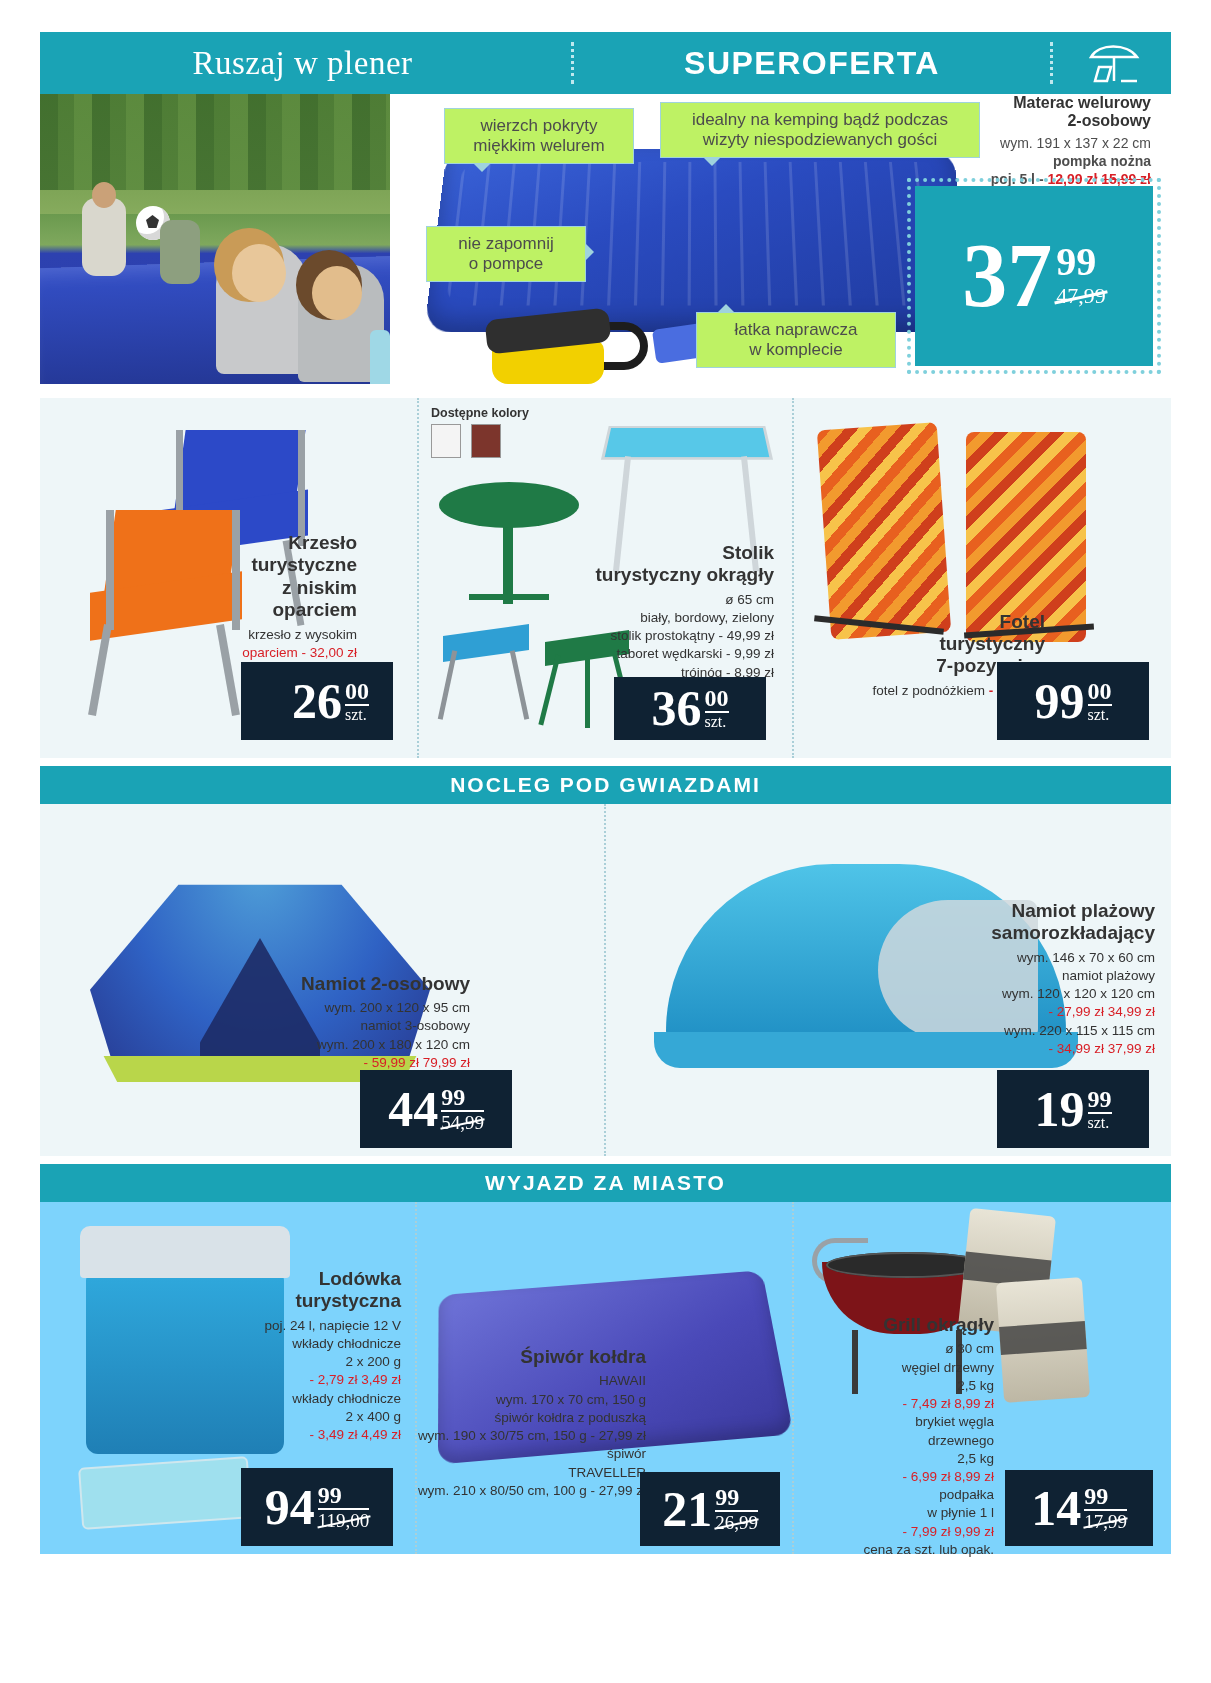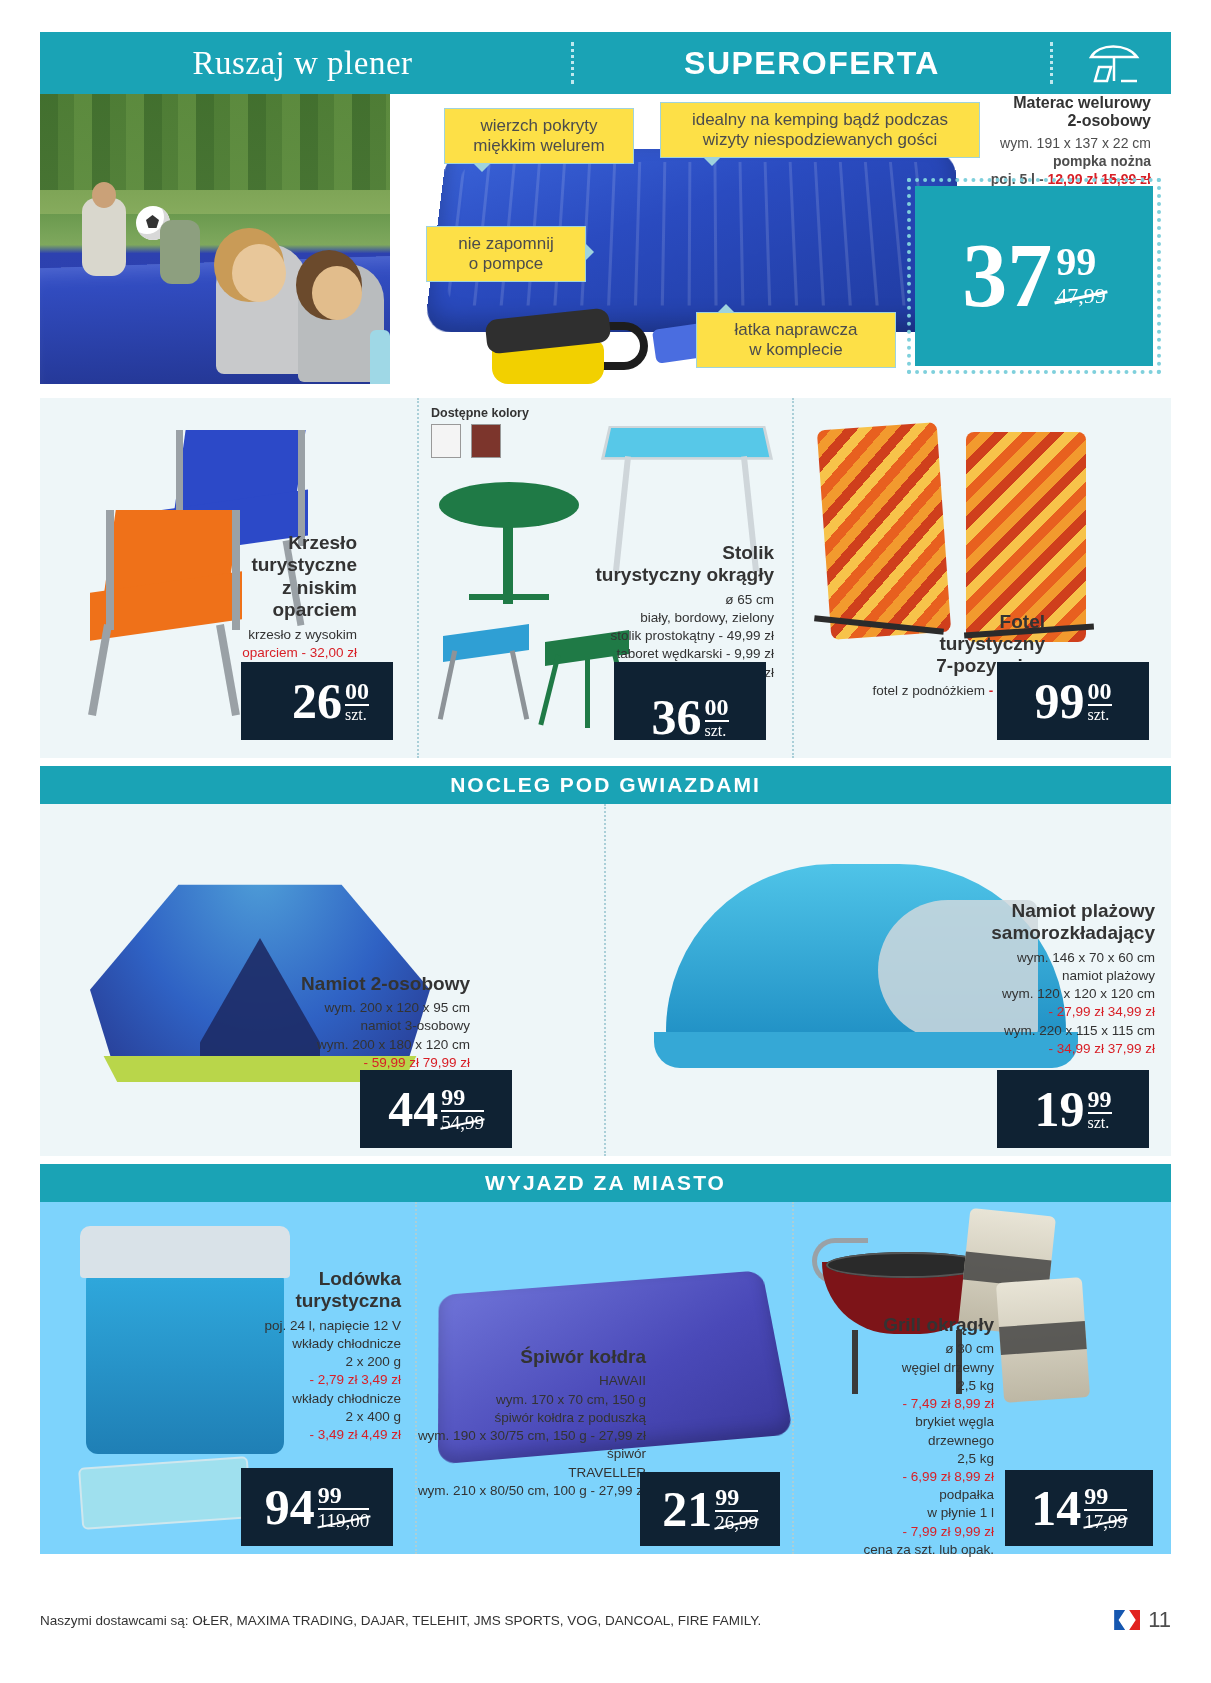--- a/index.html
+++ b/index.html
@@ -116,21 +116,21 @@
   .pump .top { position:absolute; left:4px; top:8px; width:124px; height:34px;
     background:#2f2f2f; border-radius:12px; transform:rotate(-6deg); }
   .pump .hose { position:absolute; left:112px; top:16px; width:54px; height:48px;
     border:8px solid #1d1d1d; border-left:none; border-radius:0 30px 30px 0; }
   .patch {
     position:absolute; left:258px; top:232px; width:56px; height:34px;
     background:#4a6de0; border-radius:6px; transform:rotate(-8deg);
   }
 
   .callout {
-    position:absolute; background:#fde047; border:1px solid #9fd3dd;
+    position:absolute; background:#bef264; border:1px solid #9fd3dd;
     color:#4c4c4c; font-size:17px; line-height:1.18; padding:7px 10px;
     text-align:center;
   }
   .callout:after{
     content:""; position:absolute; width:0;height:0;
   }
   .callout.c1 { left:48px; top:14px; width:190px; }
   .callout.c1:after{ left:28px; bottom:-9px; border-left:9px solid transparent; border-right:9px solid transparent; border-top:9px solid #9fd3dd;}
   .callout.c2 { left:264px; top:8px; width:320px; }
   .callout.c2:after{ left:42px; bottom:-9px; border-left:9px solid transparent; border-right:9px solid transparent; border-top:9px solid #9fd3dd;}
@@ -426,21 +426,21 @@
         <div class="h" style="white-space:pre-line">Stolik
 turystyczny okrągły</div>
         <div class="d">
           <div>ø 65 cm</div>
           <div>biały, bordowy, zielony</div>
           <div class="b" style="color:#333"><span>stolik prostokątny - 49,99 zł</span></div>
           <div class="b"><span>taboret wędkarski - 9,99 zł</span></div>
           <div class="b"><span>trójnóg - 8,99 zł</span></div>
         </div>
       </div>
-      <div class="pricetag" style="right:26px;bottom:18px;width:152px;height:78px;align-items:flex-end;">
+      <div class="pricetag" style="right:26px;bottom:18px;width:152px;height:63px;">
         <span class="int">36</span>
         <span class="stack">
           <span class="frac">00</span>
           <span class="unit">szt.</span>
         </span>
       </div>
     </div>
 
     <div class="cell c-c">
       <div class="recl r1">
@@ -613,21 +613,14 @@
       <div class="pricetag" style="right:18px;bottom:8px;width:148px;height:76px;">
         <span class="int">14</span>
         <span class="stack">
           <span class="frac">99</span>
           <span class="old">17,99</span>
         </span>
       </div>
     </div>
   </div>
 
-  <div class="footer">
-    <div class="sup">Naszymi dostawcami są: OŁER, MAXIMA TRADING, DAJAR, TELEHIT, JMS SPORTS, VOG, DANCOAL, FIRE FAMILY.</div>
-    <div class="pg">
-      <span class="cflogo"></span>
-      <span class="pgnum">11</span>
-    </div>
-  </div>
 
 </div>
 
 </body></html>

